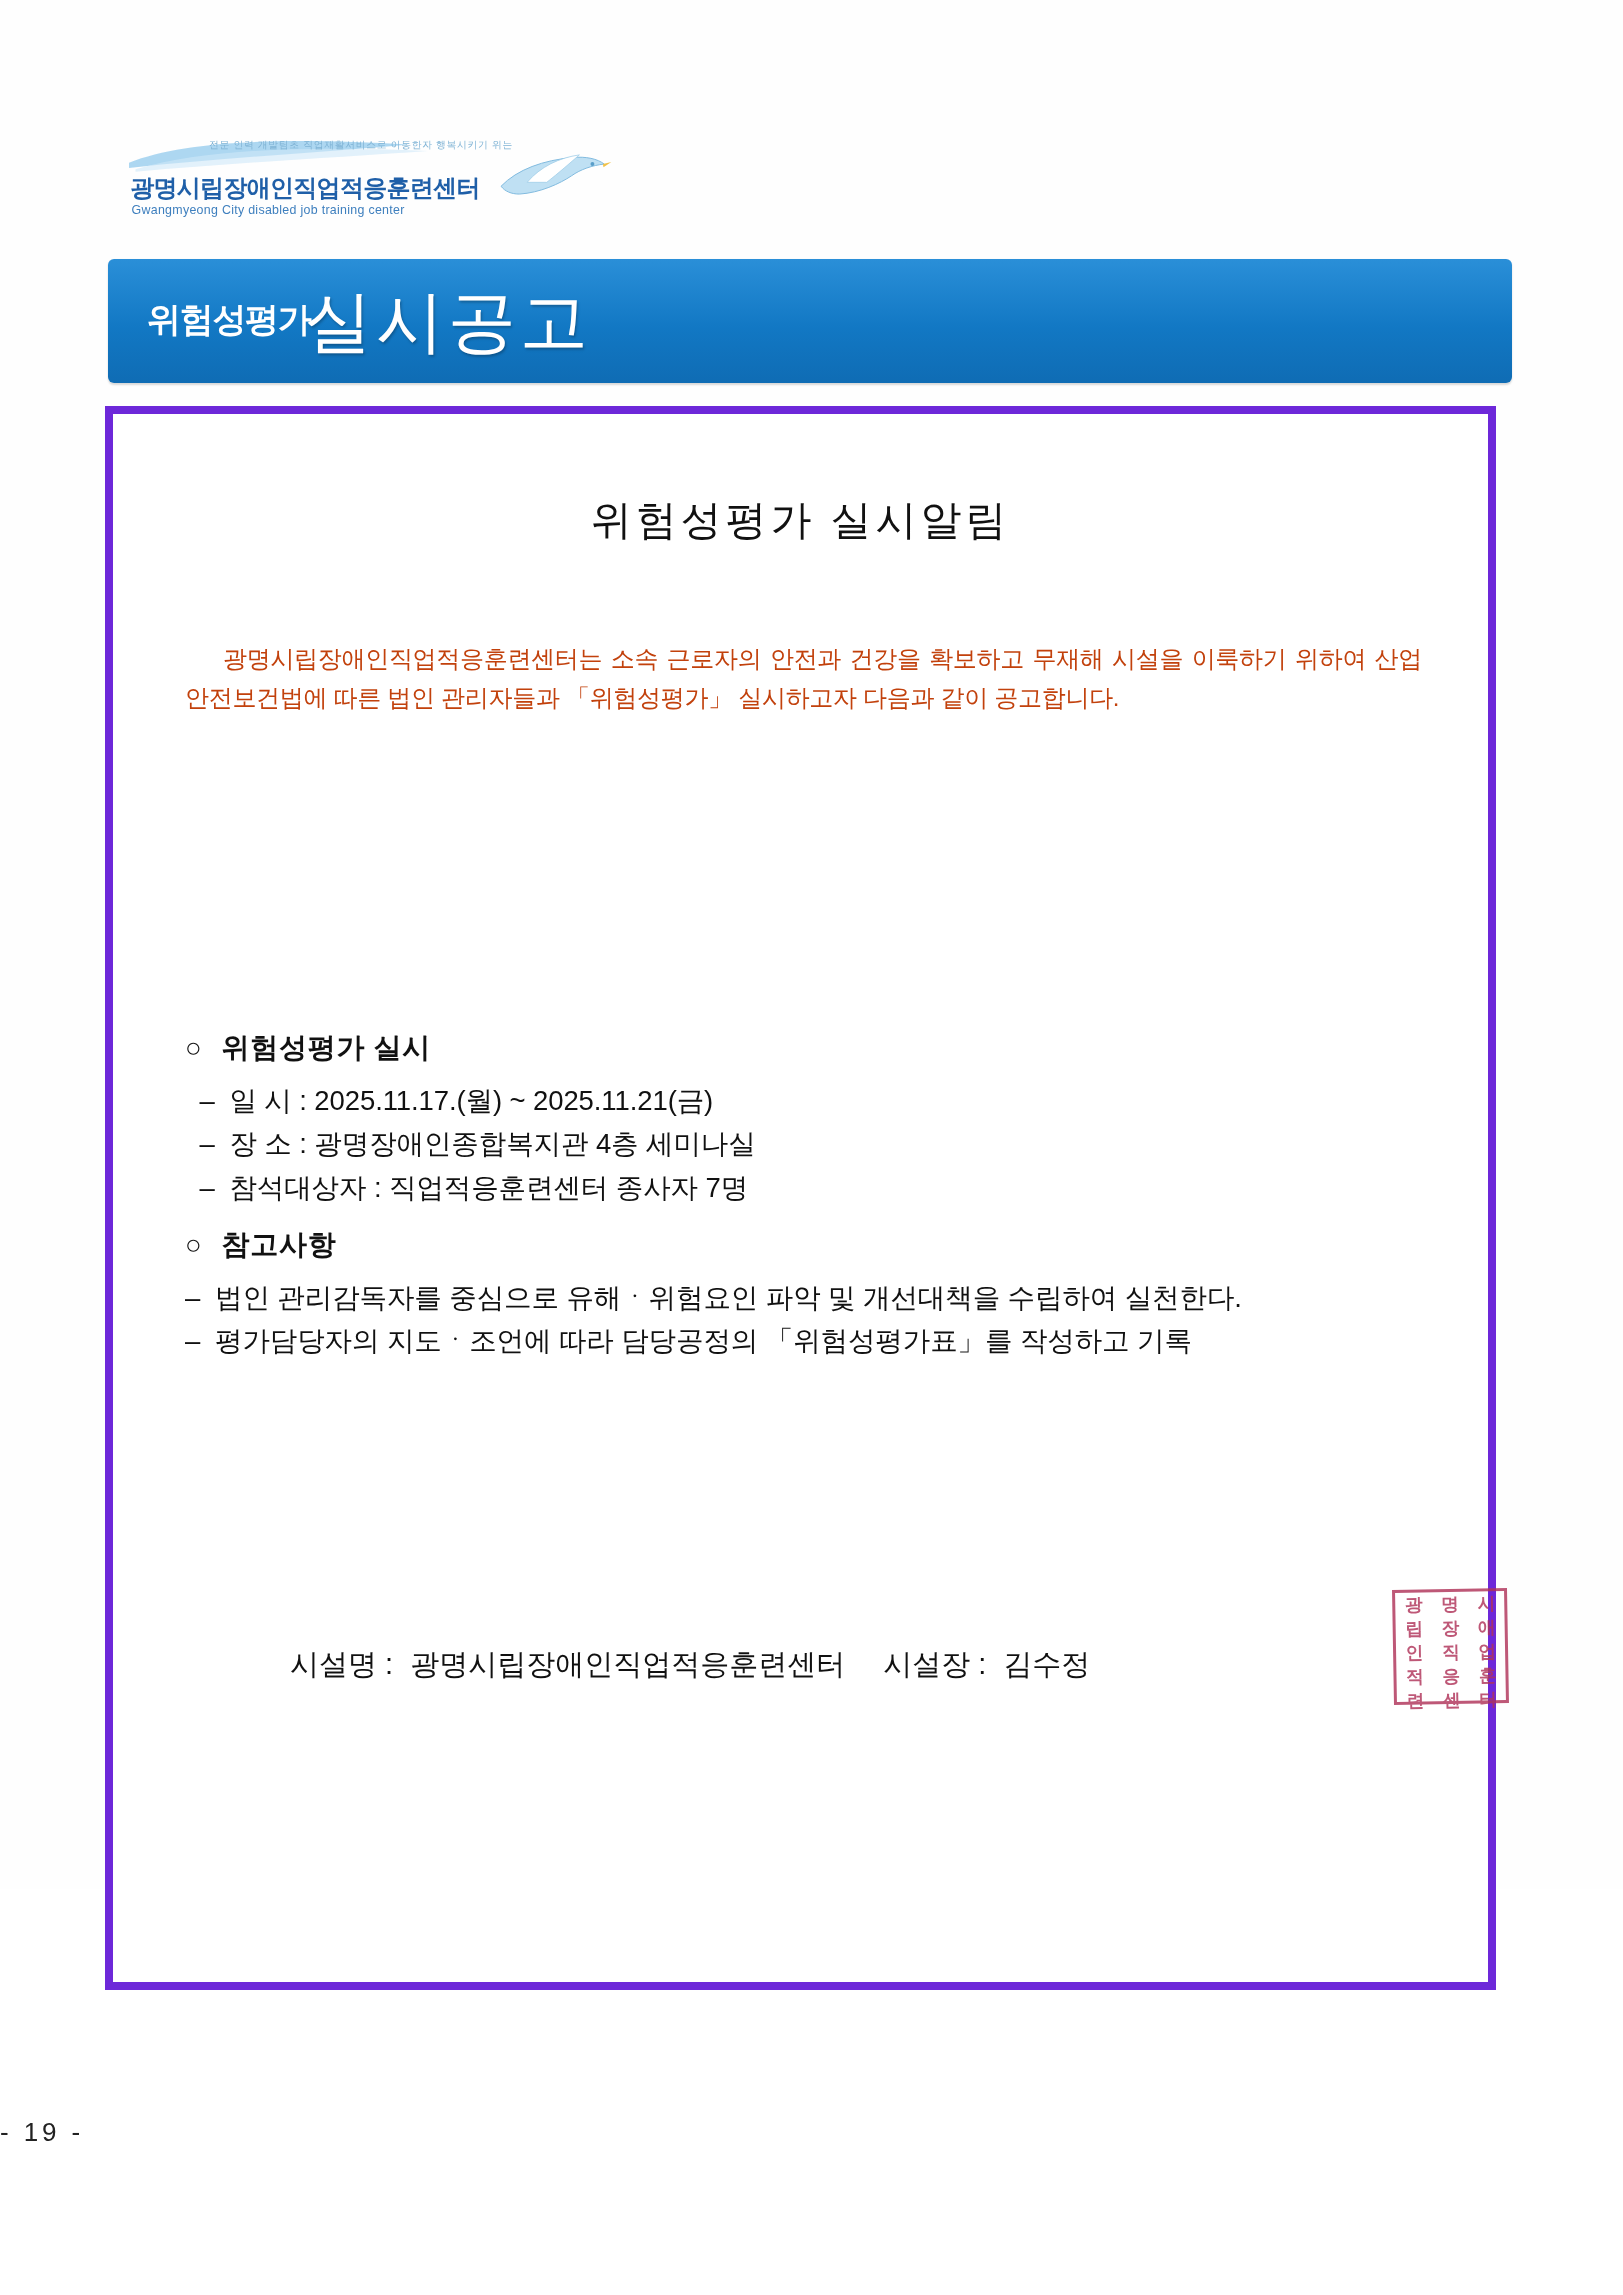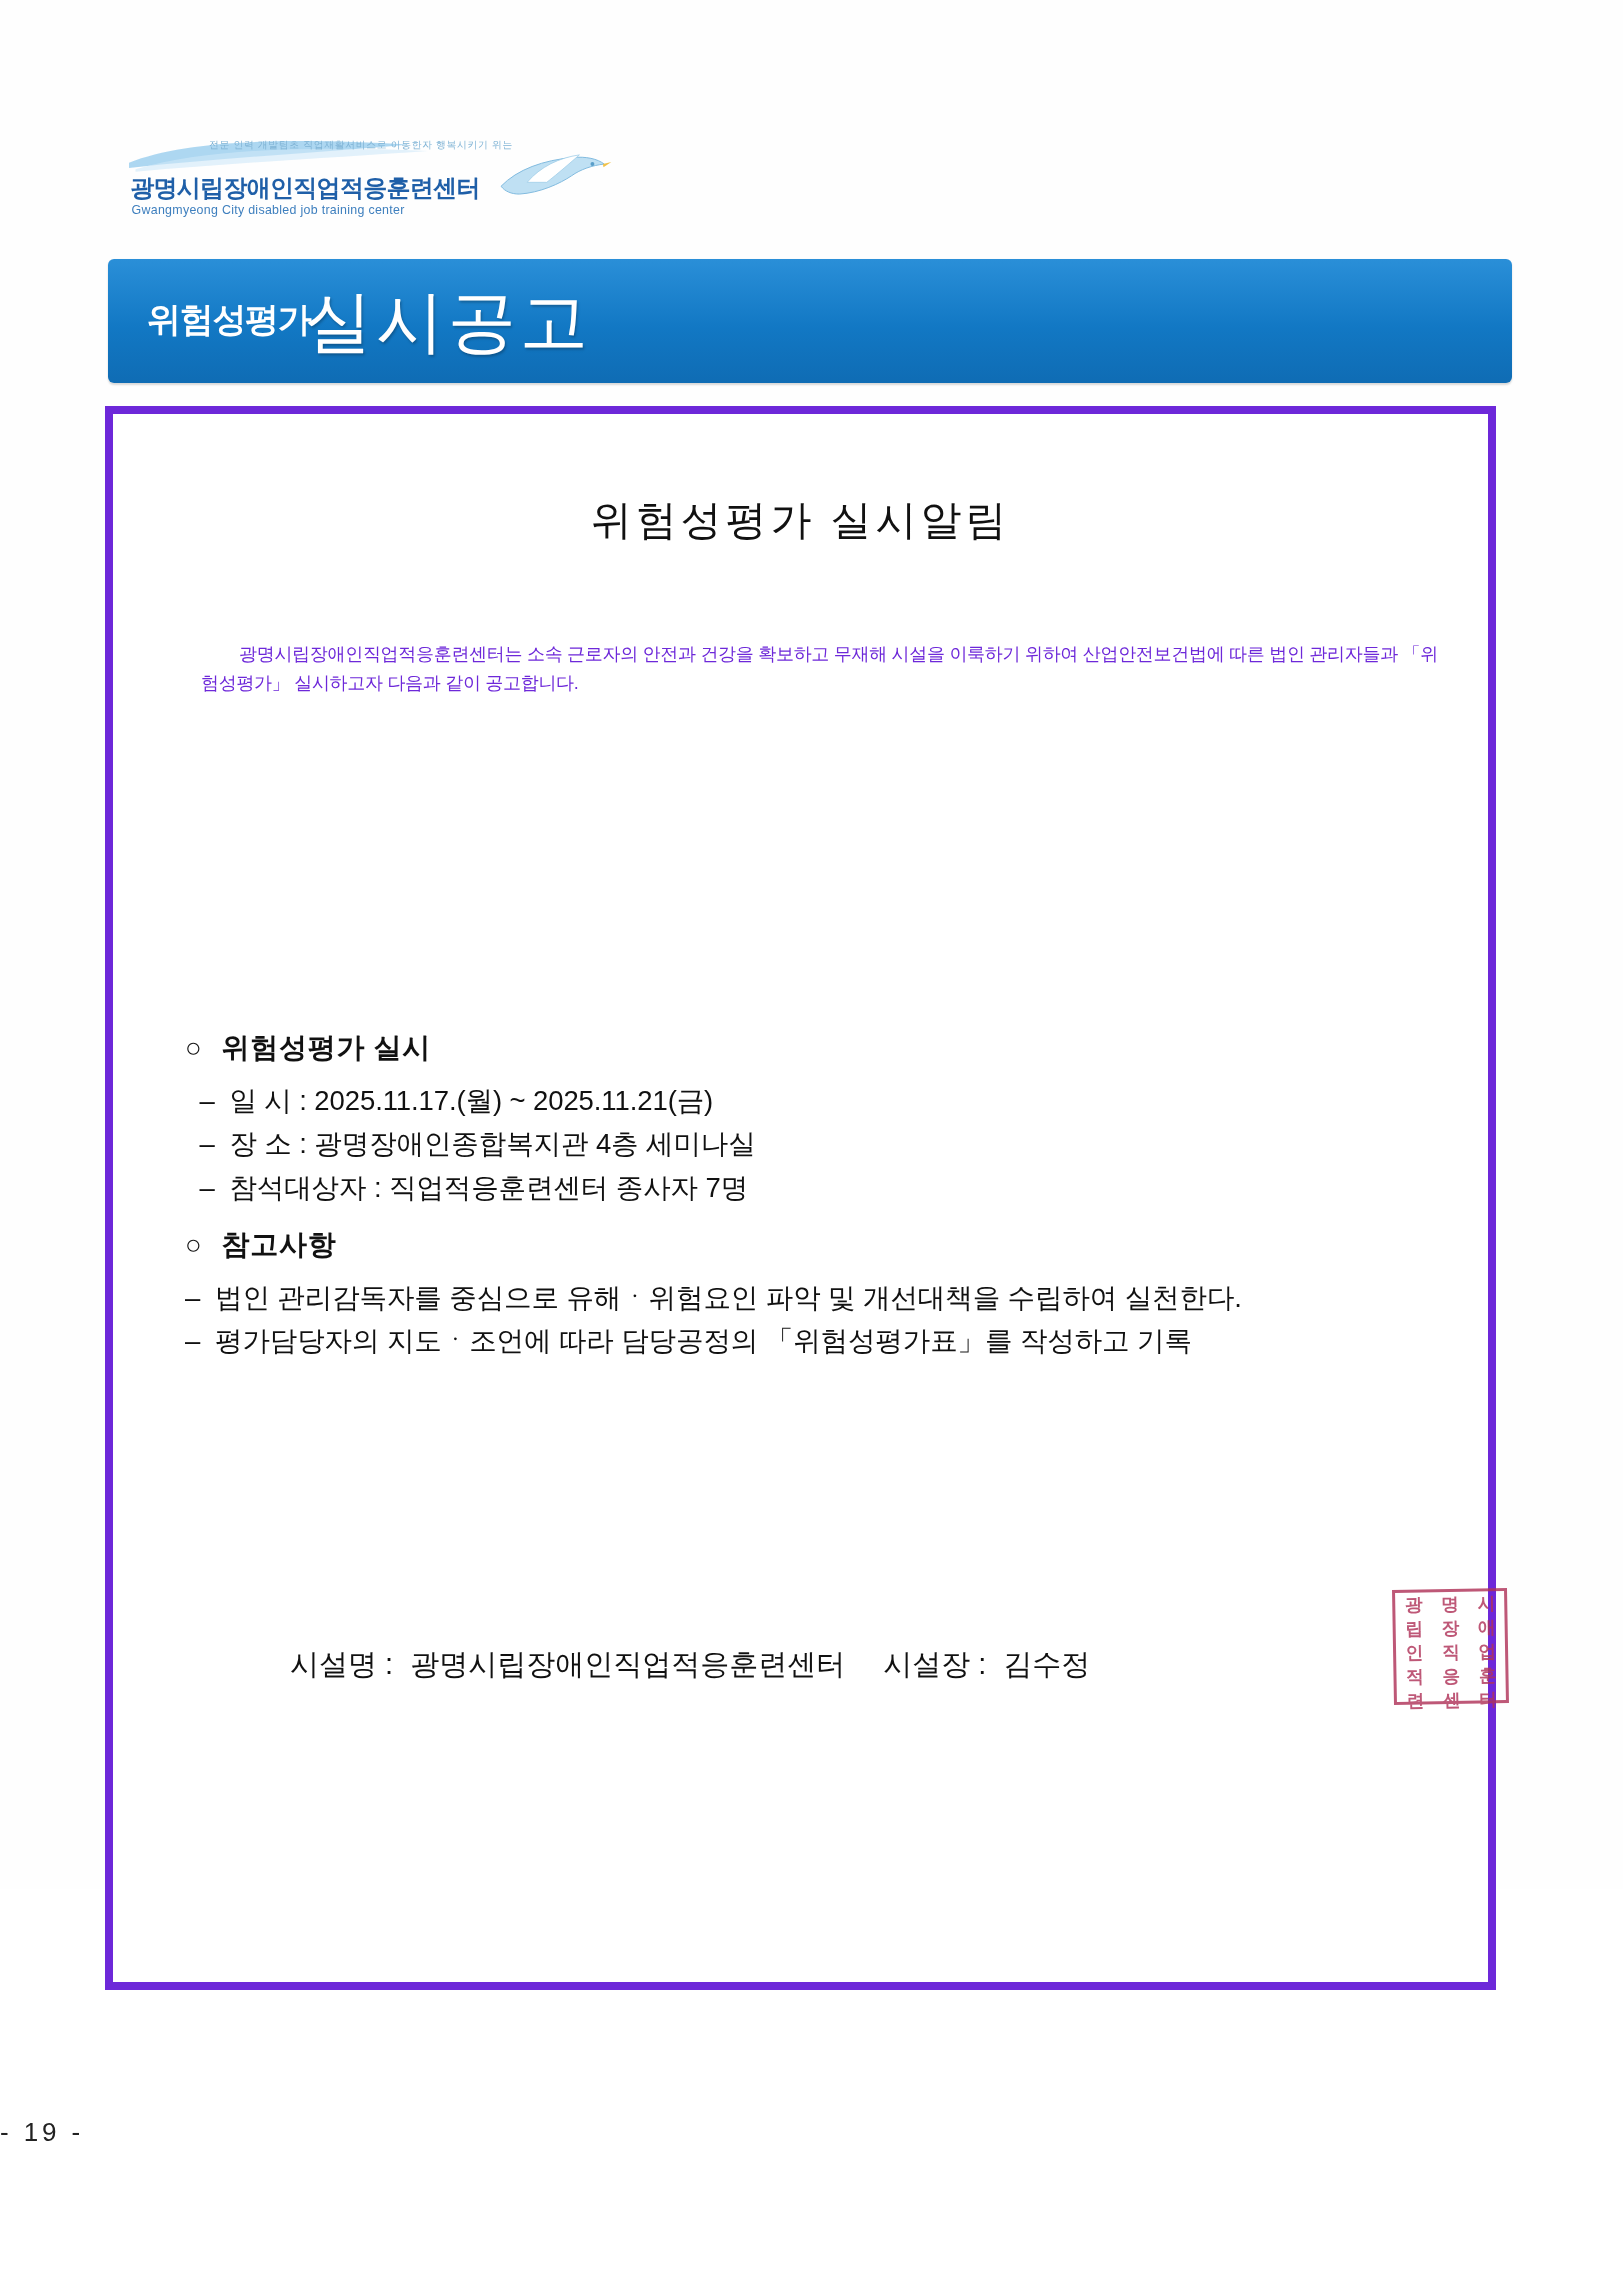--- a/index.html
+++ b/index.html
@@ -123,28 +123,28 @@
     top: 79px;
     width: 100%;
     text-align: center;
     font-size: 41px;
     letter-spacing: 3.9px;
     color: #111;
   }
 
   .para {
     position: absolute;
-    left: 88px;
+    left: 72px;
     top: 226px;
     width: 1237px;
-    font-size: 18px;
+    font-size: 24px;
     line-height: 1.62;
     letter-spacing: -0.3px;
     text-align: justify;
-    color: #6d28d9;
+    color: #c2410c;
   }
   .para .indent { display: inline-block; width: 38px; }
 
   .section {
     position: absolute;
     left: 72px;
     font-size: 27.5px;
     color: #111;
   }
   .section-head {

